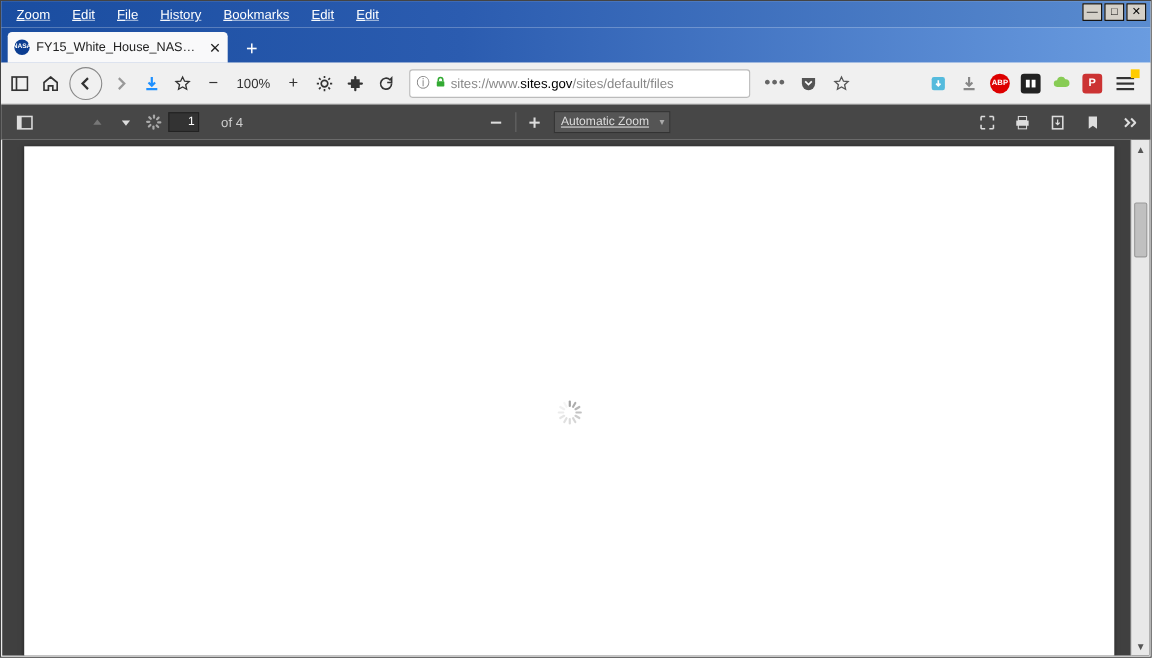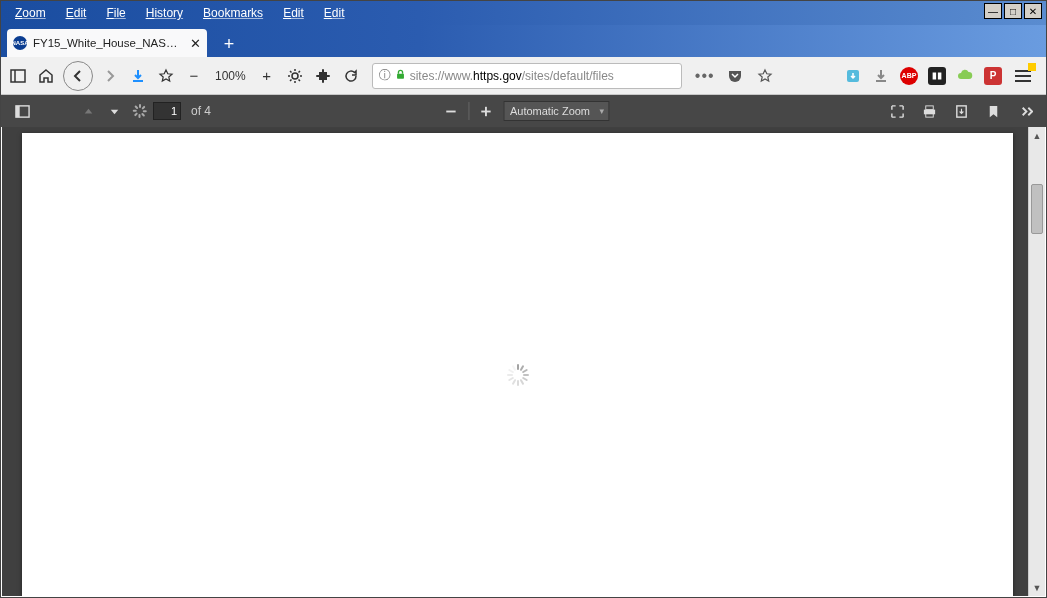--- a/index.html
+++ b/index.html
@@ -42,23 +42,23 @@
 .hamburger { width: 22px; height: 22px; display: flex; flex-direction: column; justify-content: center; gap: 3px; position: relative; }
 .hamburger div { height: 2px; background: #333; width: 16px; margin: 0 auto; }
 .hamburger .badge { position: absolute; top: -2px; right: -2px; width: 8px; height: 8px; background: #fc0; }
 
 
 .pdfbar { height: 32px; background: #474747; display: flex; align-items: center; color: #ddd; font-size: 12px; padding: 0 8px; }
 .pdfbtn { width: 26px; height: 26px; display: flex; align-items: center; justify-content: center; cursor: default; }
 .pdfbtn svg { width: 15px; height: 15px; fill: #ddd; }
 .pdfbtn.disabled svg { fill: #777; }
 .page-input { width: 28px; height: 18px; background: #333; border: 1px solid #222; color: #fff; text-align: right; font-size: 11px; padding-right: 3px; }
-.page-of { margin-left: 10px; color: #ccc; }
+.page-of { margin-left: 20px; color: #ccc; }
 .pdf-center { position: absolute; left: 50%; transform: translateX(-50%); display: flex; align-items: center; gap: 4px; }
-.zoom-select { height: 20px; background: #555; border: 1px solid #333; color: #ddd; font-size: 11px; padding: 0 18px 0 6px; position: relative; display: flex; align-items: center; }
+.zoom-select { height: 20px; background: #555; border: 1px solid #333; color: #ddd; font-size: 11px; padding: 0 18px 0 6px; position: relative; display: flex; align-items: center; text-decoration: underline; }
 .zoom-select::after { content: "▾"; position: absolute; right: 4px; font-size: 9px; color: #aaa; }
 .pdf-right { margin-left: auto; display: flex; align-items: center; gap: 6px; }
 
 
 .pdf-area { position: absolute; top: 126px; left: 1px; right: 1px; bottom: 1px; background: #404040; overflow: hidden; }
 .pdf-page { position: absolute; left: 20px; right: 32px; top: 6px; bottom: -20px; background: #fff; box-shadow: 0 1px 4px rgba(0,0,0,0.5); }
 .spinner { position: absolute; left: 50%; top: 50%; transform: translate(-50%,-50%); width: 22px; height: 22px; }
 .spinner div { position: absolute; width: 2px; height: 6px; background: #999; left: 10px; top: 0; transform-origin: 1px 11px; border-radius: 1px; }
 .spinner div:nth-child(1){transform:rotate(0deg);opacity:.9}
 .spinner div:nth-child(2){transform:rotate(30deg);opacity:.8}
@@ -174,21 +174,21 @@
 
   <div class="urlbar">
     <span style="color:#777">ⓘ</span>
     <span class="lock">
       <svg width="11" height="11" viewBox="0 0 16 16">
           <rect x="3" y="7" width="10" height="7" rx="1" fill="#3a3"></rect>
           <path d="M5 7V5a3 3 0 016 0v2" fill="none" stroke="#3a3" stroke-width="2"></path>
         </svg>
     </span>
     <span style="color:#888">sites://www.</span>
-      <span class="domain">https.gov</span>
+      <span class="domain">sites.gov</span>
       <span style="color:#888">/sites/default/files</span>
   </div>
 
   <div class="post-url">
     <div class="tbtn" style="font-size:16px;letter-spacing:1px;color:#666">•••</div>
     <div class="tbtn">
       <svg viewBox="0 0 16 16">
           <path d="M2 3h12v5a6 6 0 01-12 0z" fill="#555"></path>
           <path d="M5 6l3 3 3-3" fill="none" stroke="#fff" stroke-width="1.5"></path>
         </svg>

